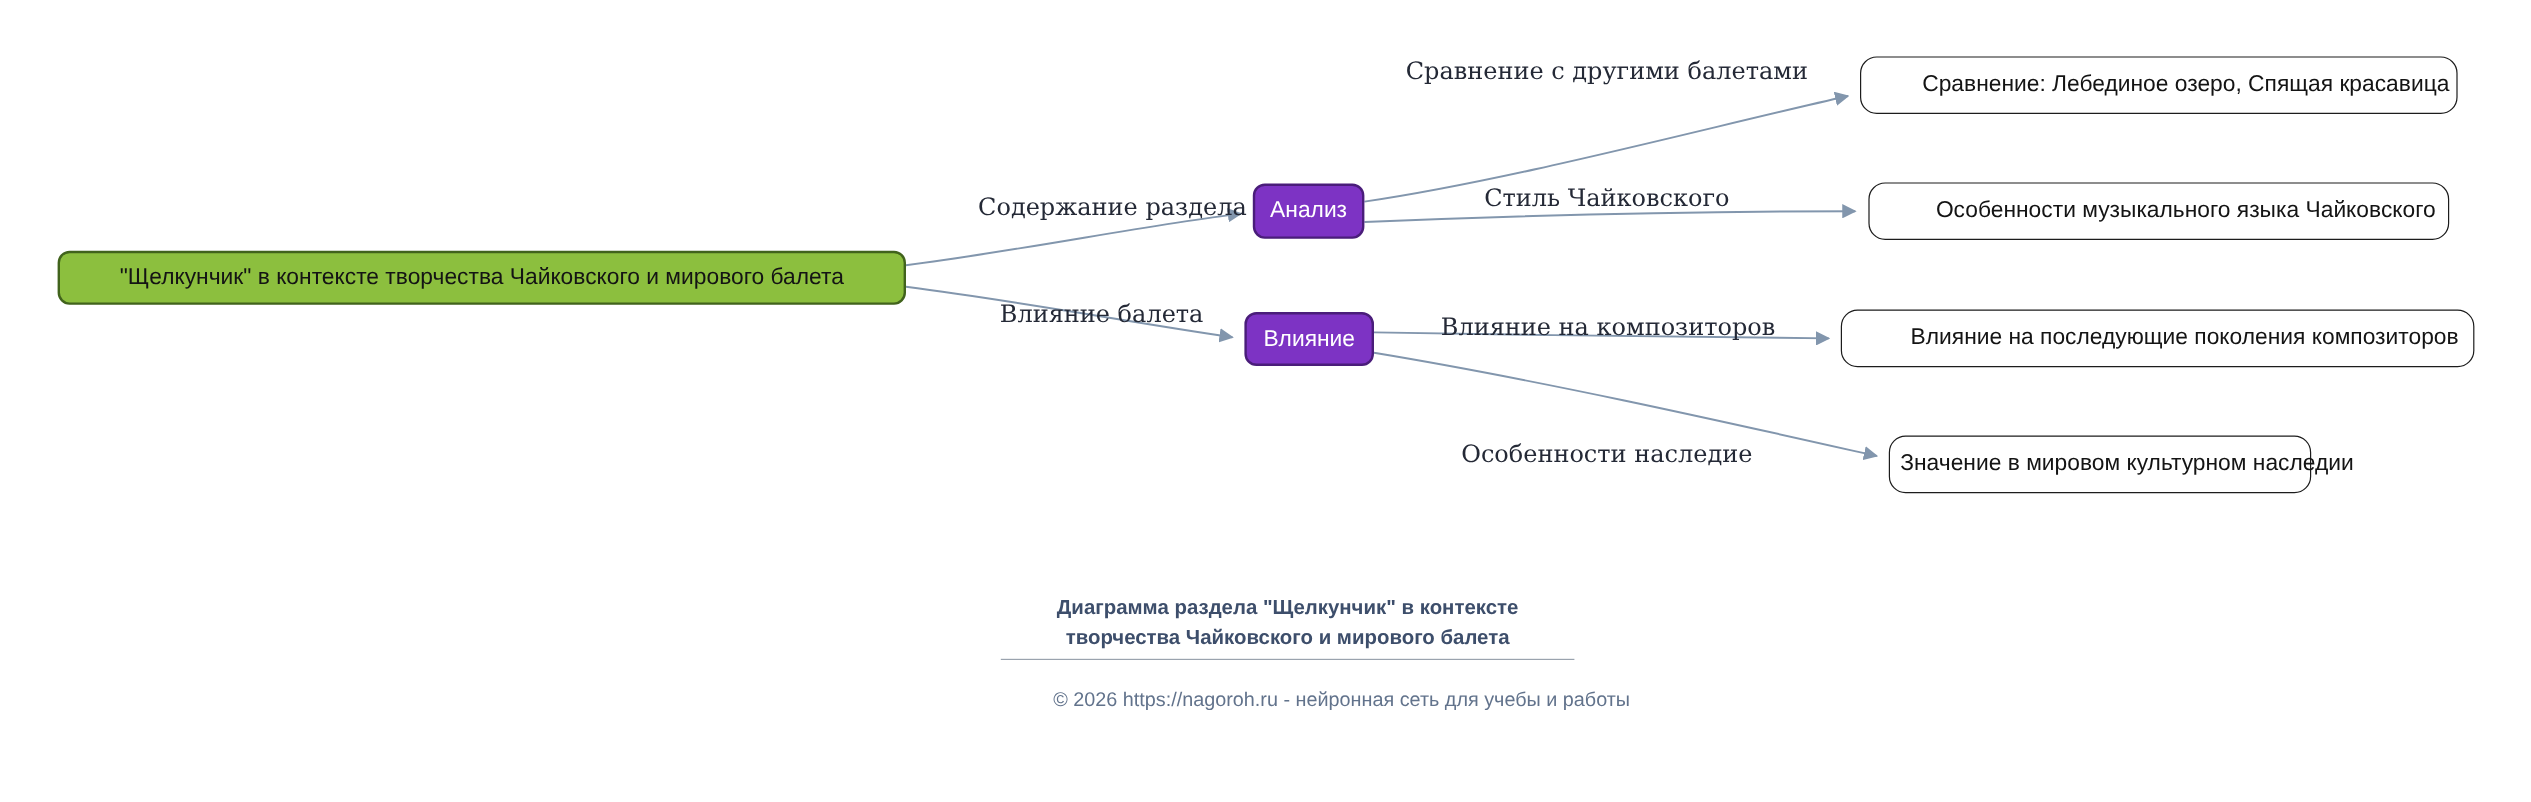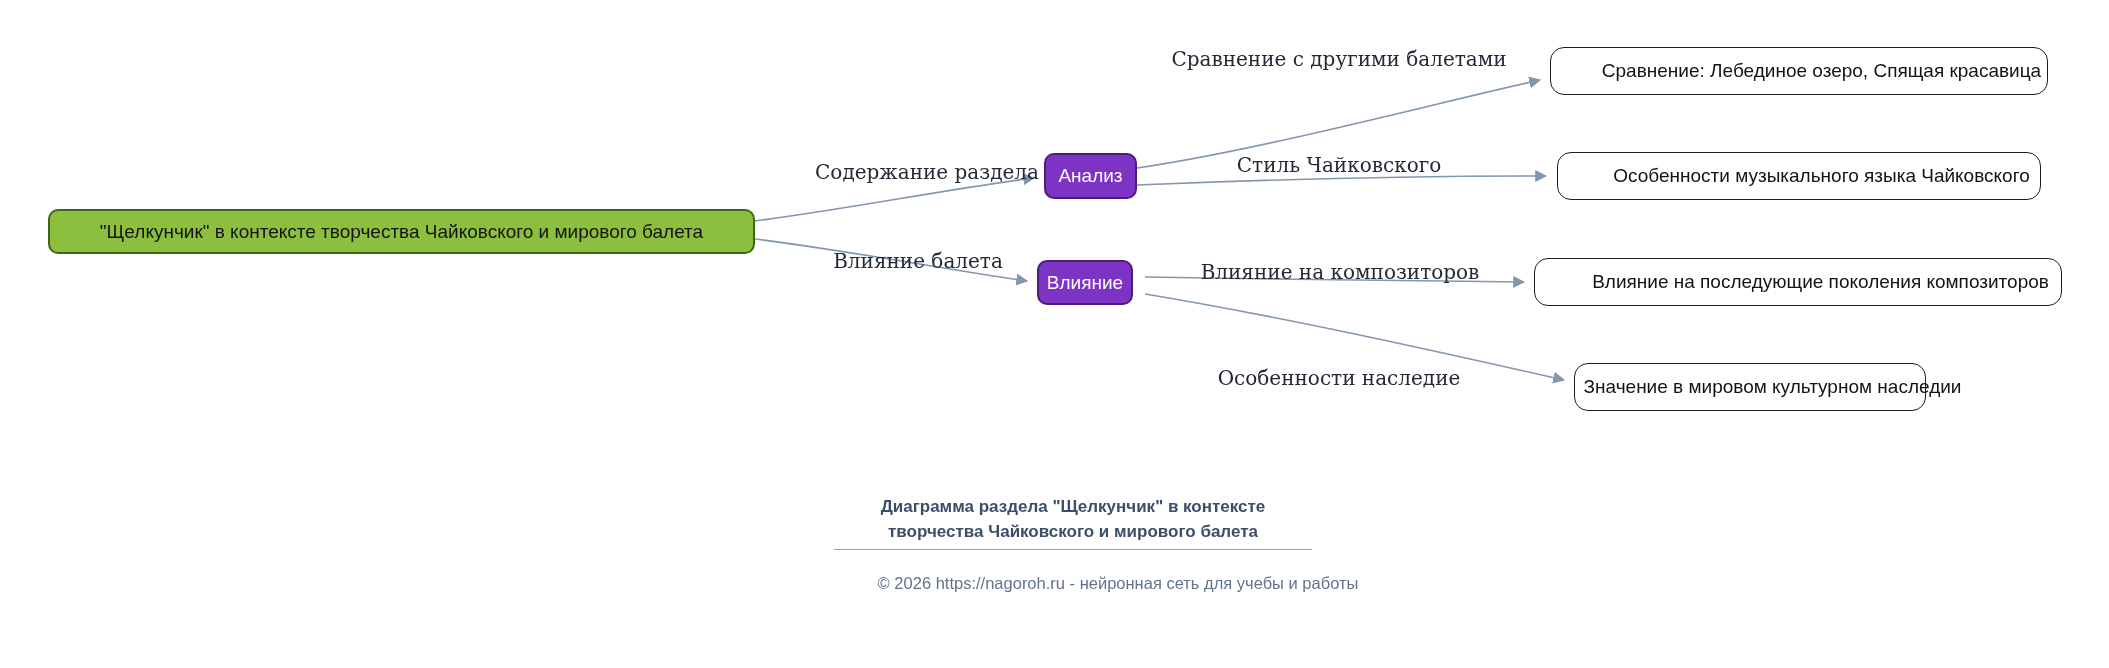--- a/index.html
+++ b/index.html
@@ -97,21 +97,21 @@
     <path class="edge" d="M1145,294 C1290,318 1448,354 1564,380" marker-end="url(#arrow)"></path>
   </svg>
 
   <div class="node root" style="left:48px; top:209px; width:707px; height:45px;">
     <span>"Щелкунчик" в контексте творчества Чайковского и мирового балета</span>
   </div>
 
   <div class="node branch" style="left:1044px; top:153px; width:93px; height:46px;">
     <span>Анализ</span>
   </div>
-  <div class="node branch" style="left:1037px; top:260px; width:96px; height:45px;justify-content:center;">
+  <div class="node branch" style="left:1037px; top:260px; width:108px; height:45px;justify-content:center;">
     <span>Влияние</span>
   </div>
 
   <div class="node leaf" style="left:1550px; top:47px; width:498px; height:48px;">
     <span>Сравнение: Лебединое озеро, Спящая красавица</span>
   </div>
   <div class="node leaf" style="left:1557px; top:152px; width:484px; height:48px;">
     <span>Особенности музыкального языка Чайковского</span>
   </div>
   <div class="node leaf" style="left:1534px; top:258px; width:528px; height:48px;">

